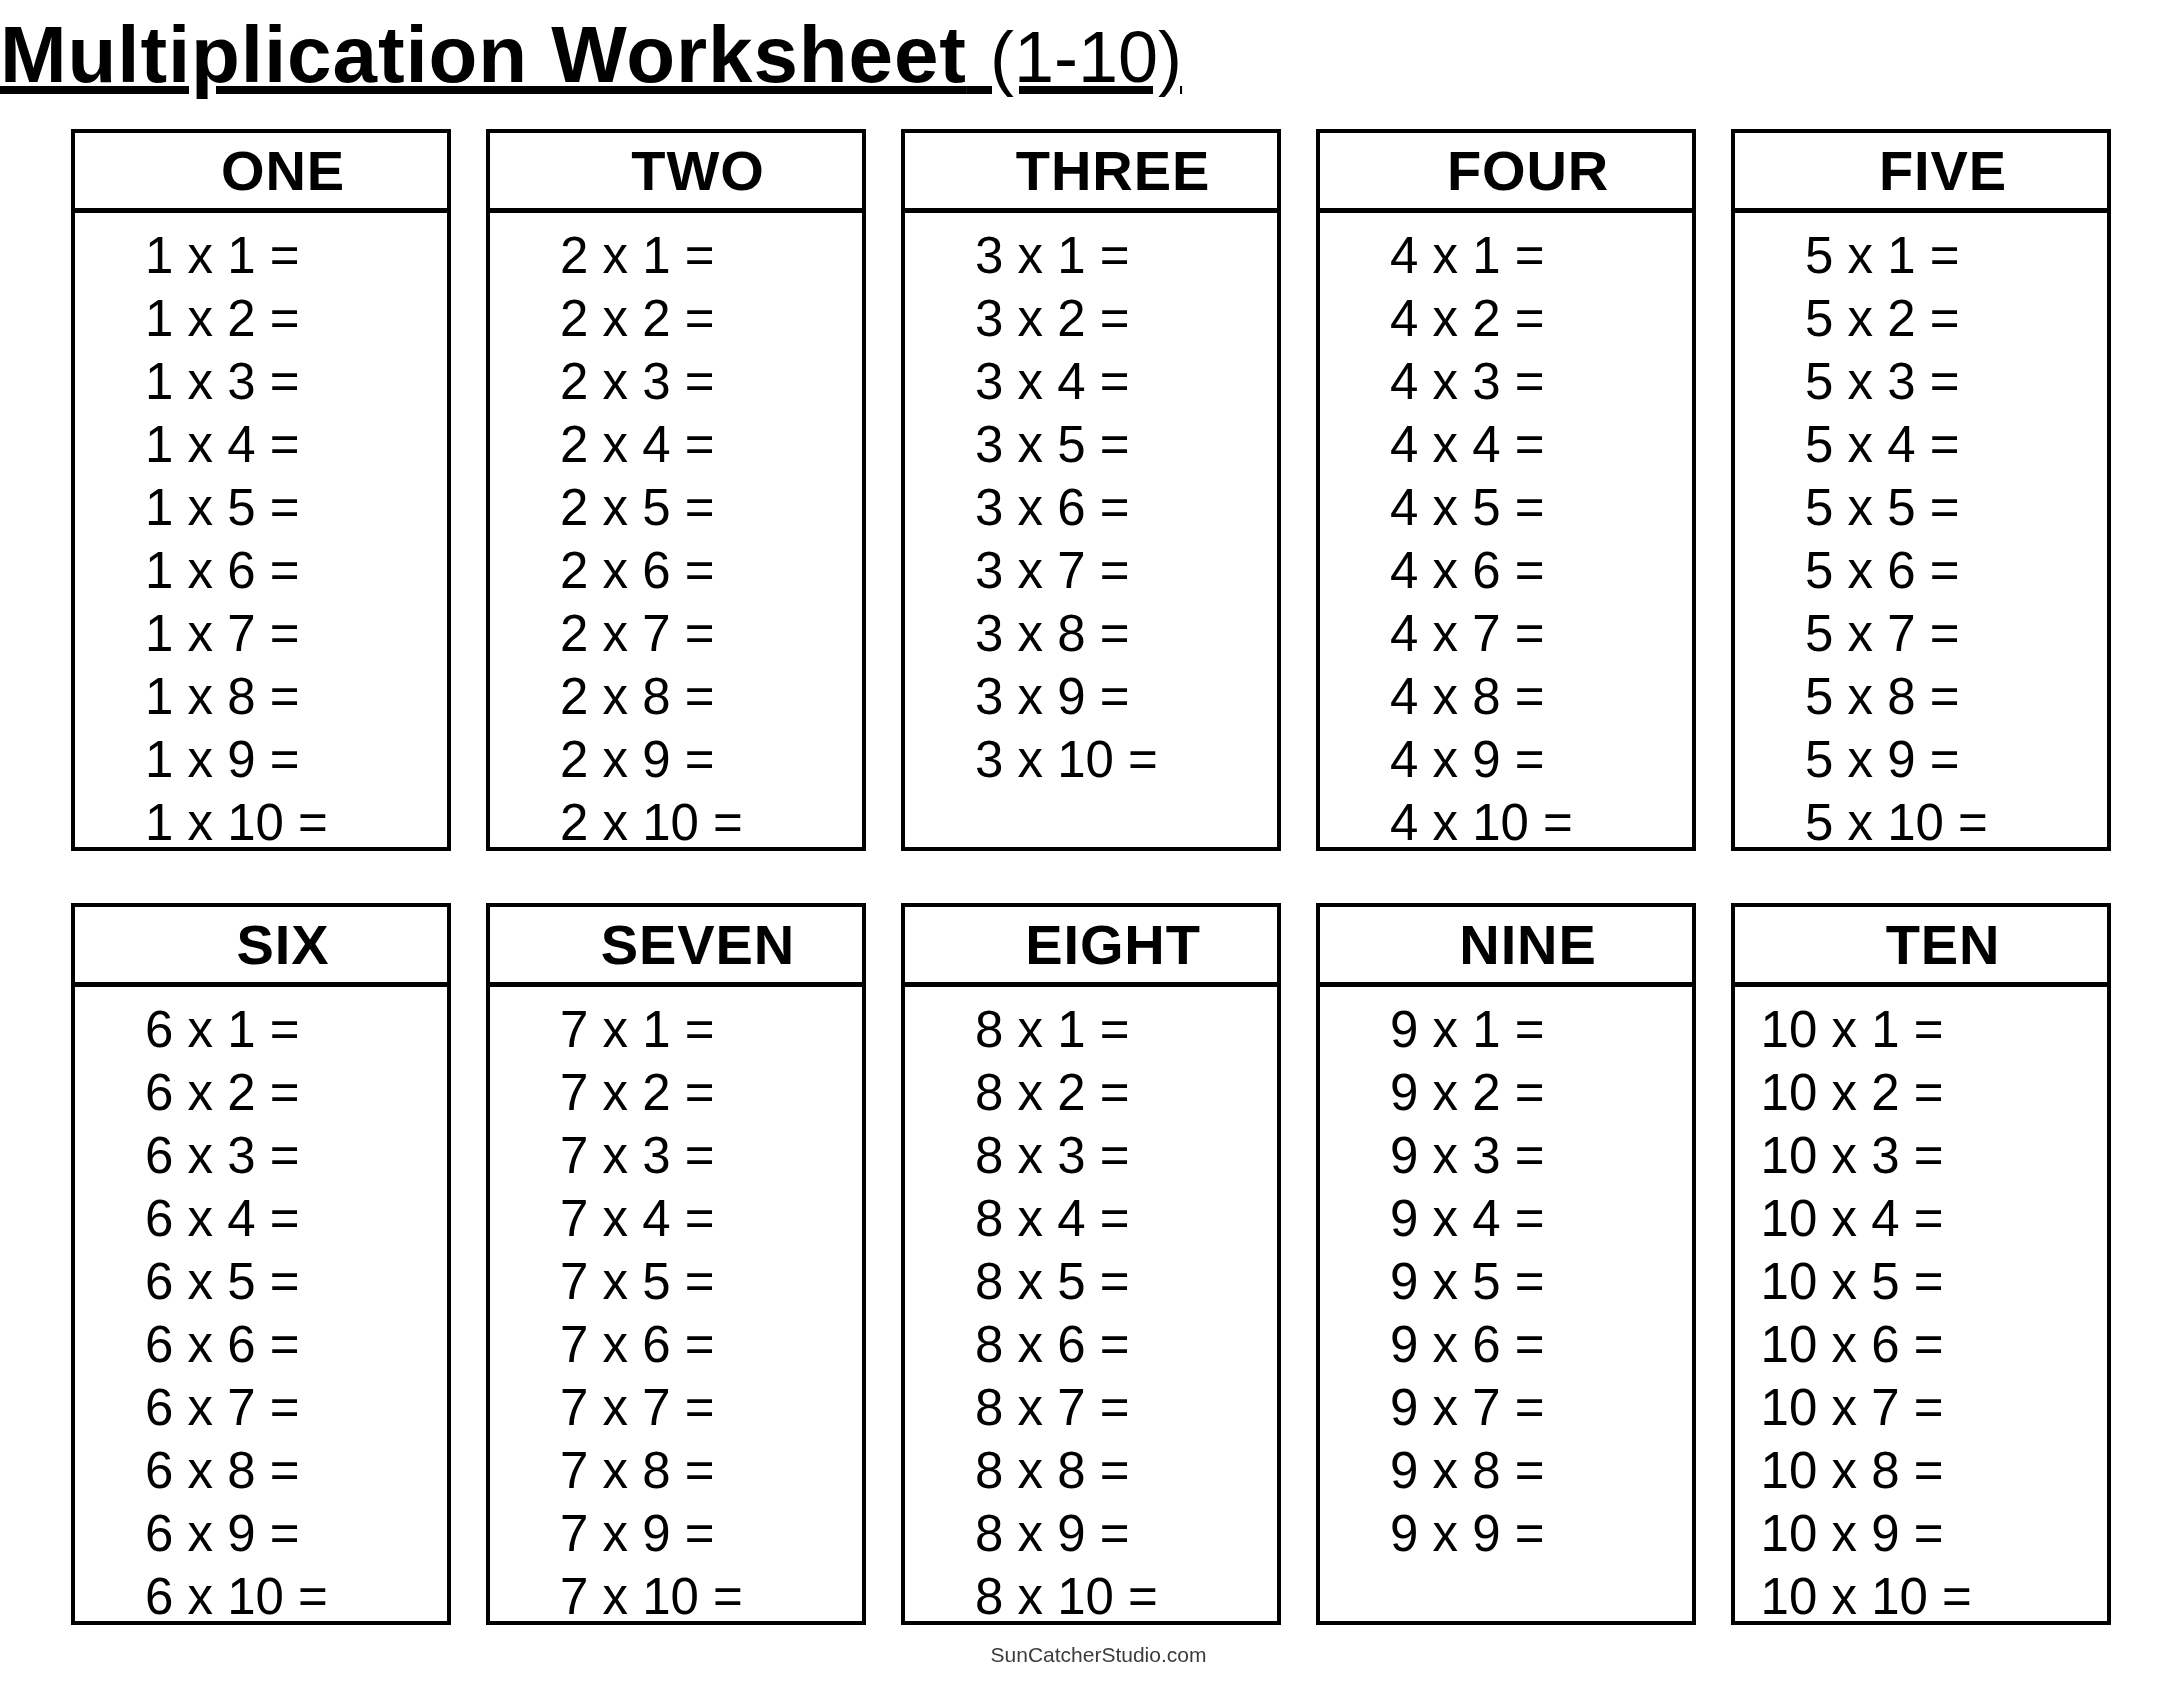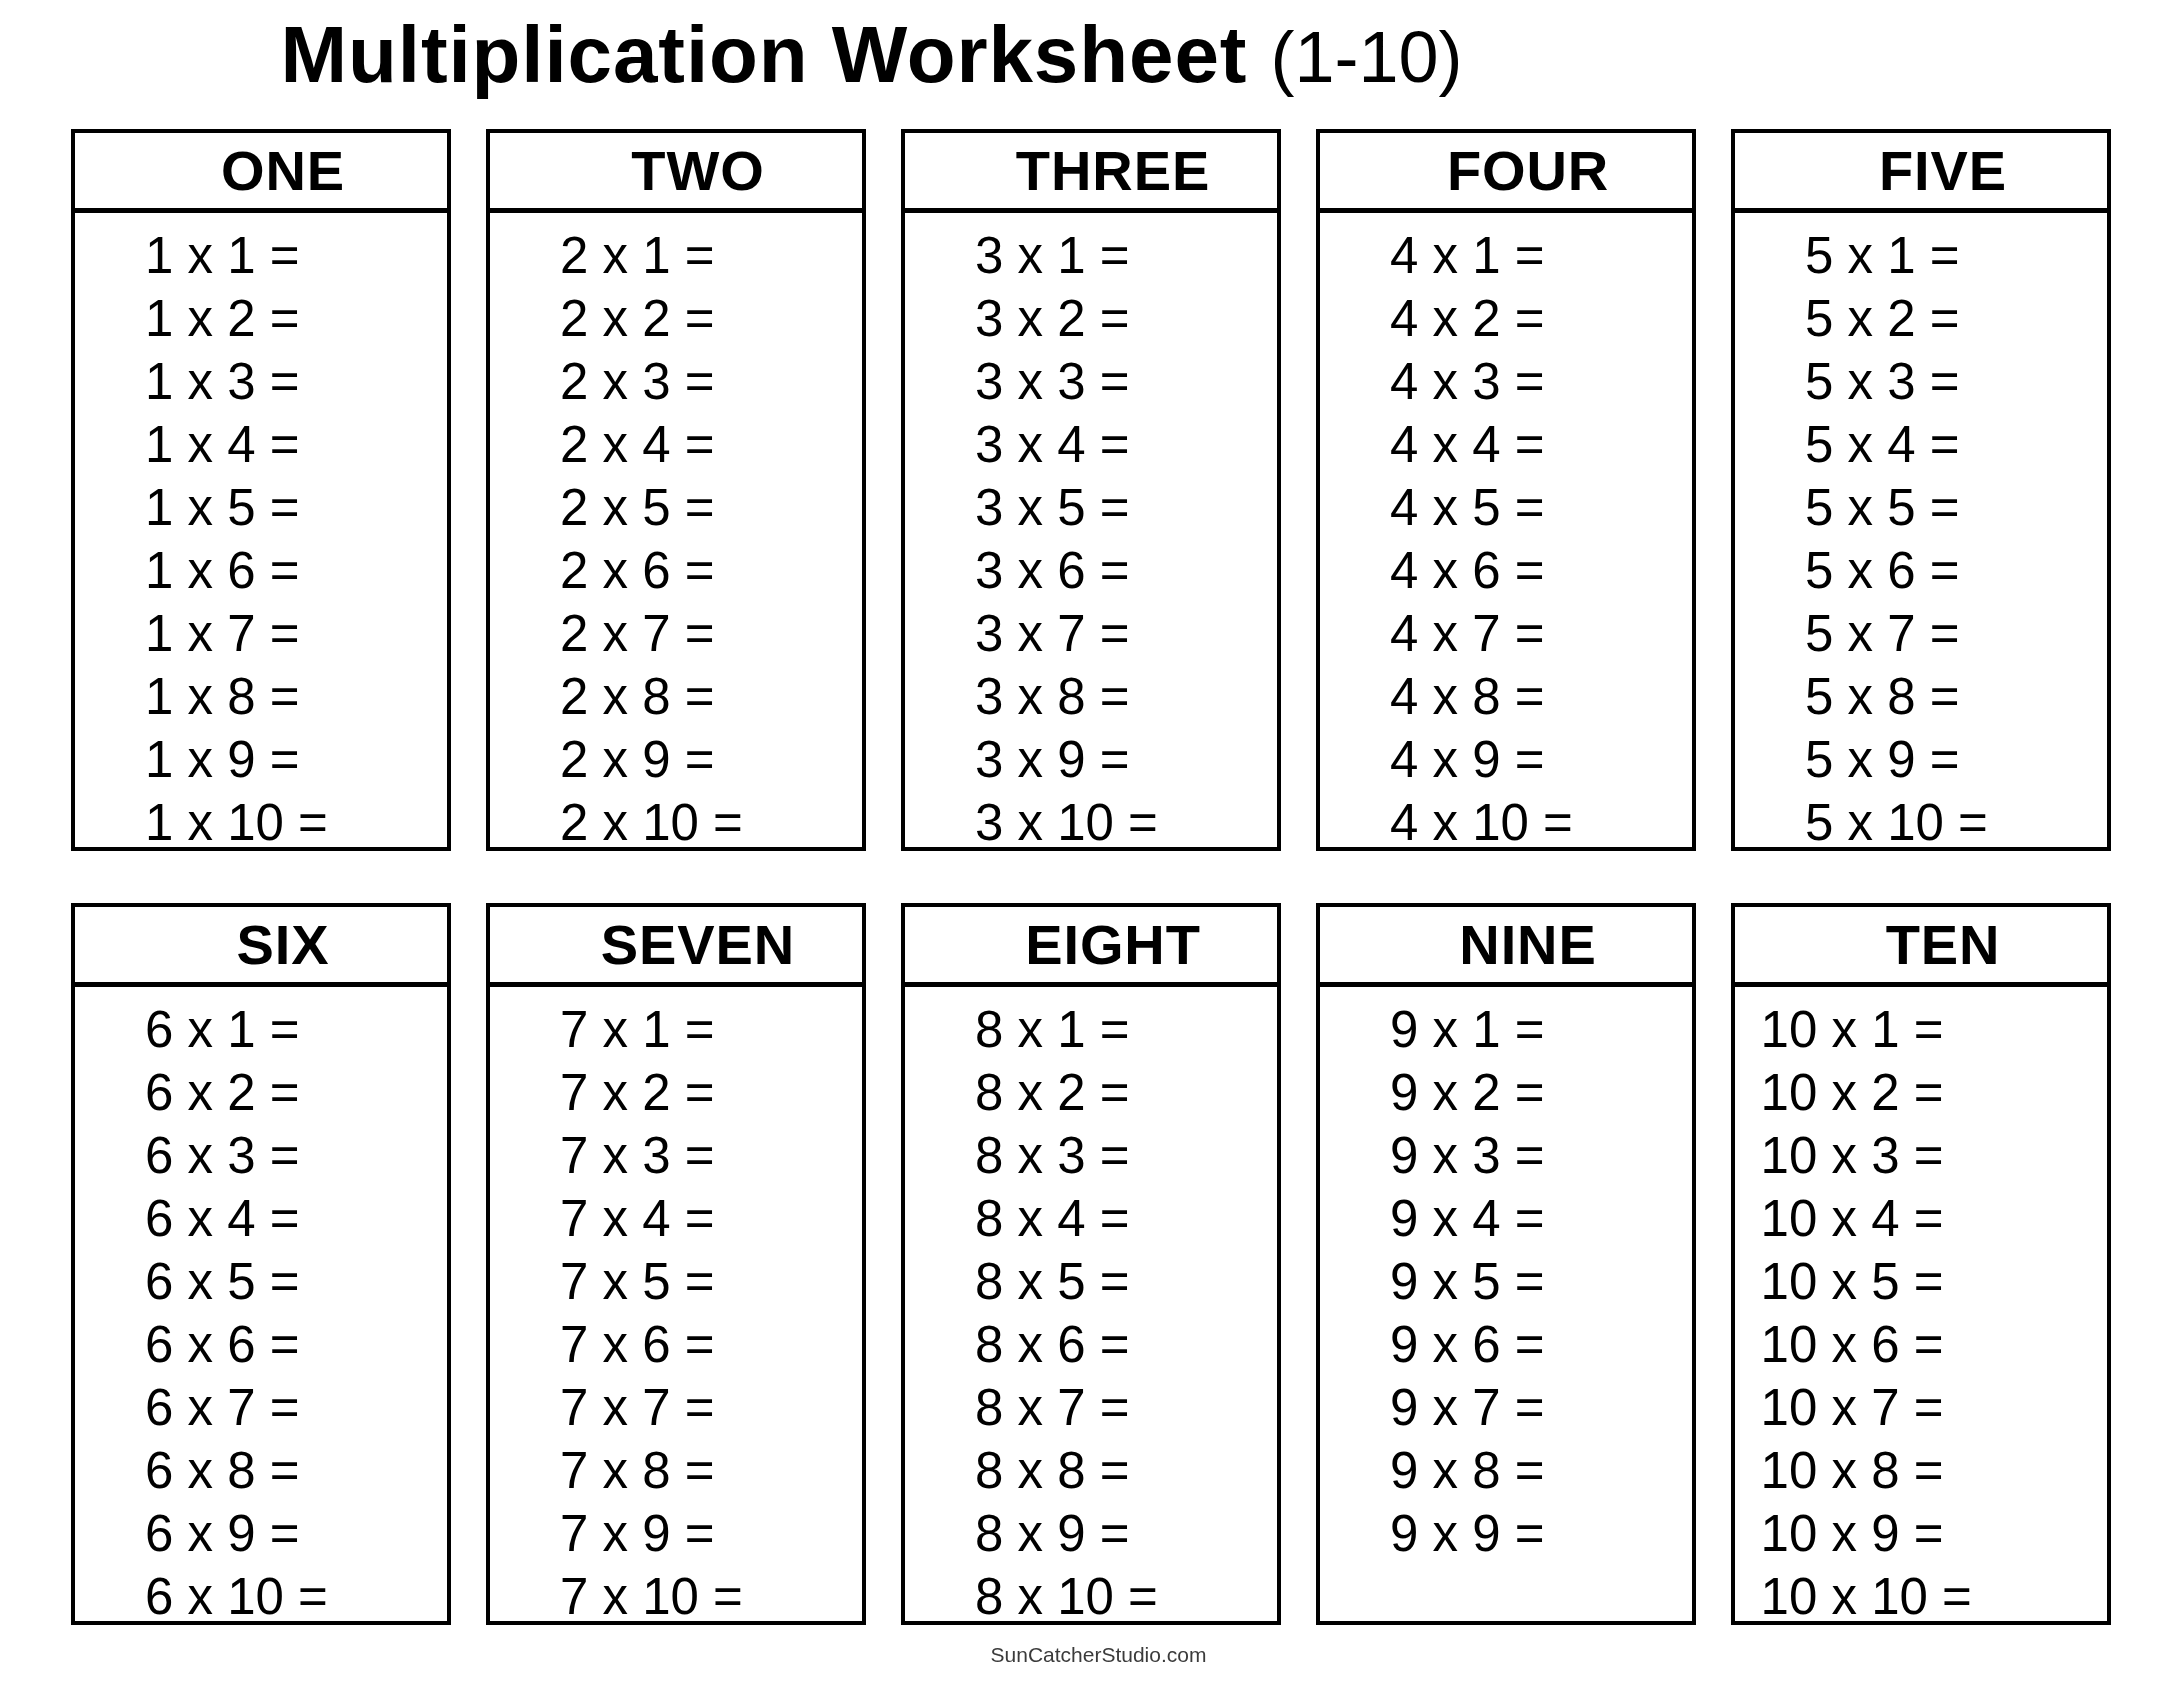--- a/index.html
+++ b/index.html
@@ -15,26 +15,27 @@
     font-family: "Liberation Sans", sans-serif;
     color: #000000;
     overflow: hidden;
   }
   .title {
     position: absolute;
     top: 10.2px;
     left: 0;
     width: 1743px;
     margin: 0;
-    text-align: center;
+    text-align: left;
     font-size: 80px;
     font-weight: 700;
     letter-spacing: 0.9px;
     line-height: 89px;
     white-space: nowrap;
+    text-decoration: underline;
   }
   .title .range {
     font-weight: 400;
     font-size: 72px;
     letter-spacing: 0;
   }
   .grid {
     position: absolute;
     left: 71px;
     top: 129px;
@@ -120,21 +121,20 @@
           <div class="row">2 x 8 =</div>
           <div class="row">2 x 9 =</div>
           <div class="row">2 x 10 =</div>
         </div>
       </section>
       <section class="mtable">
         <div class="hdr">THREE</div>
         <div class="rows">
           <div class="row">3 x 1 =</div>
           <div class="row">3 x 2 =</div>
-          <div class="row">3 x 3 =</div>
           <div class="row">3 x 4 =</div>
           <div class="row">3 x 5 =</div>
           <div class="row">3 x 6 =</div>
           <div class="row">3 x 7 =</div>
           <div class="row">3 x 8 =</div>
           <div class="row">3 x 9 =</div>
           <div class="row">3 x 10 =</div>
         </div>
       </section>
       <section class="mtable">

